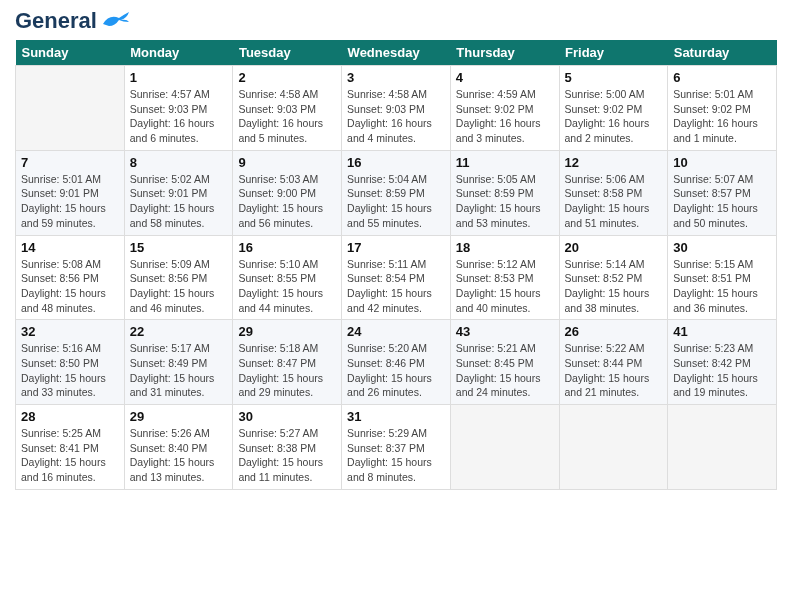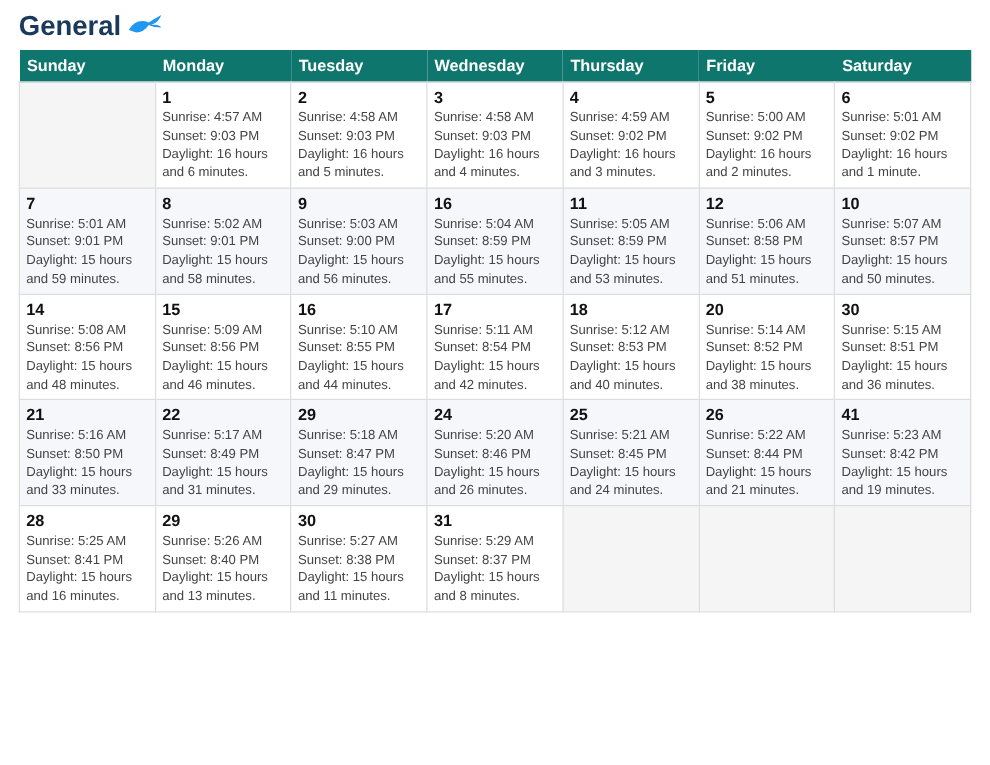--- a/index.html
+++ b/index.html
@@ -244,21 +244,21 @@
           </td>
           <td>
             <span class="day-num">30</span>
         <div class="day-info">
           Sunrise: 5:15 AM<br>Sunset: 8:51 PM<br>Daylight: 15 hours and 36 minutes.
         </div>
           </td>
         </tr>
         <tr>
           <td>
-            <span class="day-num">21</span>
+            <span class="day-num">32</span>
         <div class="day-info">
           Sunrise: 5:16 AM<br>Sunset: 8:50 PM<br>Daylight: 15 hours and 33 minutes.
         </div>
           </td>
           <td>
             <span class="day-num">22</span>
         <div class="day-info">
           Sunrise: 5:17 AM<br>Sunset: 8:49 PM<br>Daylight: 15 hours and 31 minutes.
         </div>
           </td>
@@ -268,21 +268,21 @@
           Sunrise: 5:18 AM<br>Sunset: 8:47 PM<br>Daylight: 15 hours and 29 minutes.
         </div>
           </td>
           <td>
             <span class="day-num">24</span>
         <div class="day-info">
           Sunrise: 5:20 AM<br>Sunset: 8:46 PM<br>Daylight: 15 hours and 26 minutes.
         </div>
           </td>
           <td>
-            <span class="day-num">25</span>
+            <span class="day-num">43</span>
         <div class="day-info">
           Sunrise: 5:21 AM<br>Sunset: 8:45 PM<br>Daylight: 15 hours and 24 minutes.
         </div>
           </td>
           <td>
             <span class="day-num">26</span>
         <div class="day-info">
           Sunrise: 5:22 AM<br>Sunset: 8:44 PM<br>Daylight: 15 hours and 21 minutes.
         </div>
           </td>

